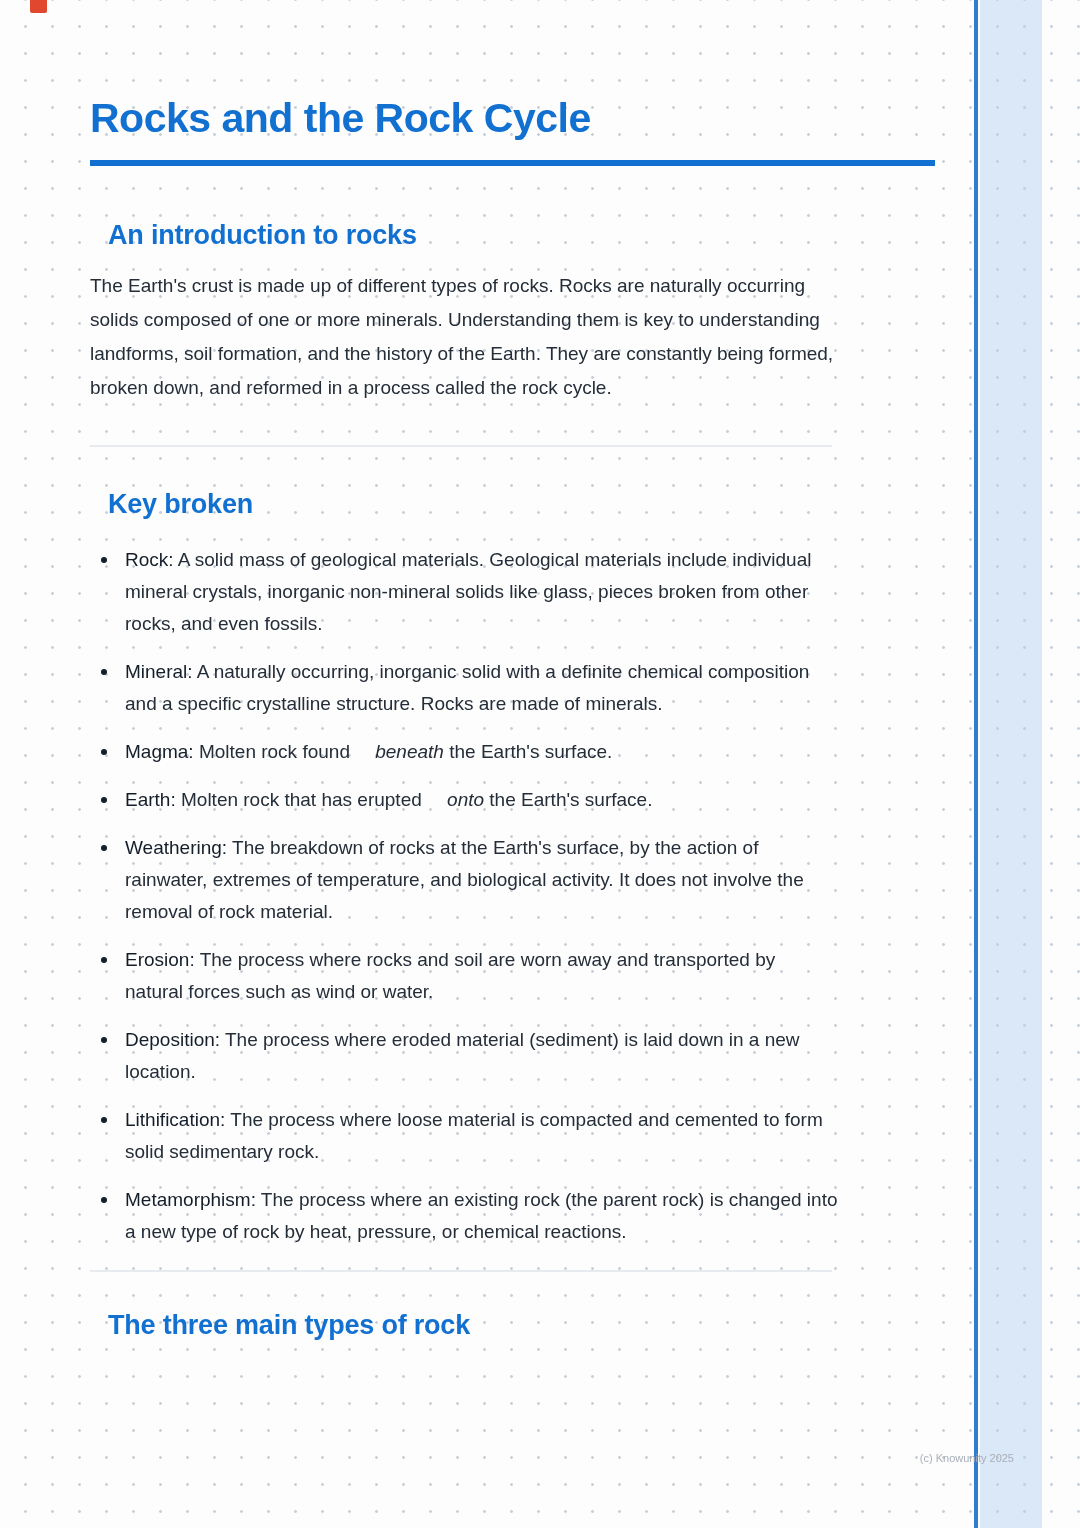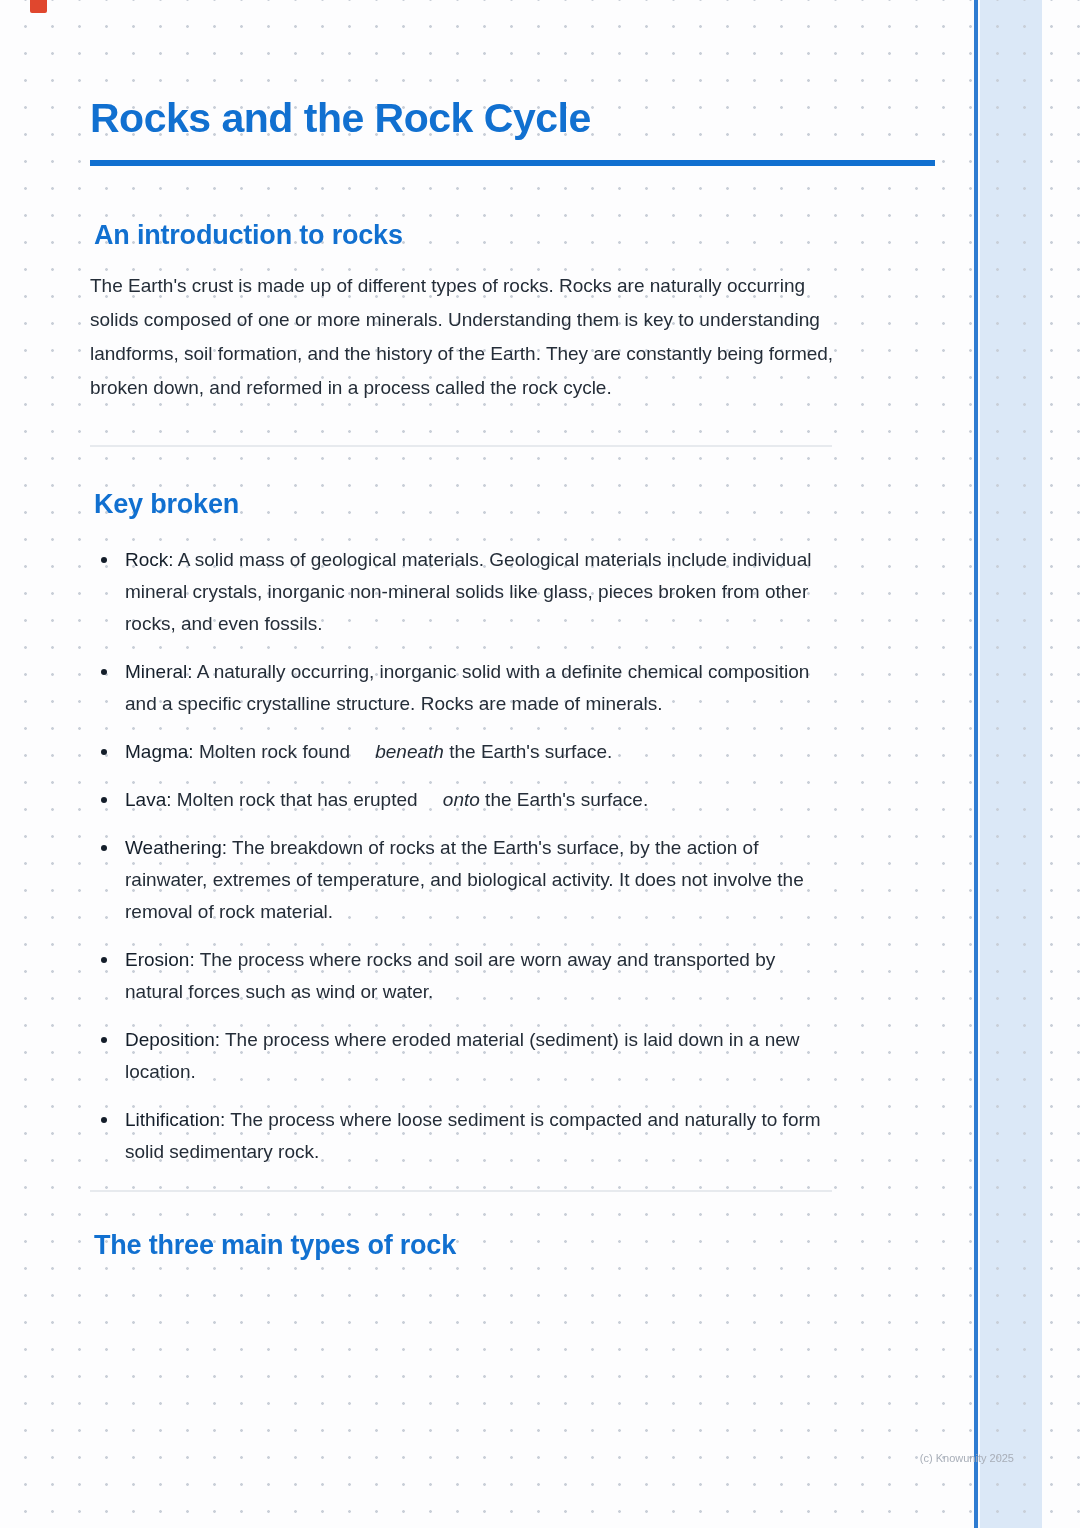--- a/index.html
+++ b/index.html
@@ -45,21 +45,21 @@
   }
   h1{
     margin:96px 0 0;
     font-size:41px;line-height:1.08;font-weight:800;letter-spacing:-0.5px;
     color:var(--accent);
   }
   .title-rule{
     margin-top:20px;height:6px;width:845px;background:var(--accent);
   }
   h2{
-    margin:4px;font-size:27px;font-weight:800;color:var(--accent);letter-spacing:-0.2px;
+    margin:18px;font-size:27px;font-weight:800;color:var(--accent);letter-spacing:-0.2px;
   }
   .h2-intro{margin-top:54px;}
   .h2-keyterms{margin-top:42px;}
   .h2-rocktypes{margin-top:38px;}
   p.body-text{
     margin:18px 0 0;width:745px;
     font-size:19px;line-height:34px;color:var(--text);
   }
   hr.divider{
     margin:40px 0 0;width:742px;border:none;border-top:2px solid var(--divider);
@@ -111,37 +111,41 @@
     <li>
       <span class="bullet-dot"></span>
       <span class="term">Mineral:</span><span> A naturally occurring, inorganic solid with a definite chemical composition and a specific crystalline structure. Rocks are made of minerals.</span><em></em><span></span>
     </li>
     <li>
       <span class="bullet-dot"></span>
       <span class="term">Magma:</span><span> Molten rock found </span><em>beneath</em><span> the Earth's surface.</span>
     </li>
     <li>
       <span class="bullet-dot"></span>
-      <span class="term">Lava:</span><span> Molten rock that has erupted </span><em>onto</em><span> the Earth's surface.</span>
+      <span class="term">Earth:</span><span> Molten rock that has erupted </span><em>onto</em><span> the Earth's surface.</span>
     </li>
     <li>
       <span class="bullet-dot"></span>
       <span class="term">Weathering:</span><span> The breakdown of rocks at the Earth's surface, by the action of rainwater, extremes of temperature, and biological activity. It does not involve the removal of rock material.</span><em></em><span></span>
     </li>
     <li>
       <span class="bullet-dot"></span>
       <span class="term">Erosion:</span><span> The process where rocks and soil are worn away and transported by natural forces such as wind or water.</span><em></em><span></span>
     </li>
     <li>
       <span class="bullet-dot"></span>
       <span class="term">Deposition:</span><span> The process where eroded material (sediment) is laid down in a new location.</span><em></em><span></span>
     </li>
     <li>
       <span class="bullet-dot"></span>
-      <span class="term">Lithification:</span><span> The process where loose sediment is compacted and naturally to form solid sedimentary rock.</span><em></em><span></span>
+      <span class="term">Lithification:</span><span> The process where loose material is compacted and cemented to form solid sedimentary rock.</span><em></em><span></span>
+    </li>
+    <li>
+      <span class="bullet-dot"></span>
+      <span class="term">Metamorphism:</span><span> The process where an existing rock (the parent rock) is changed into a new type of rock by heat, pressure, or chemical reactions.</span><em></em><span></span>
     </li>
   </ul>
 
   <hr class="divider divider-2">
 
   <h2 class="h2-rocktypes">The three main types of rock</h2>
 
 </div>
 
 <div class="footer">(c) Knowunity 2025</div>

